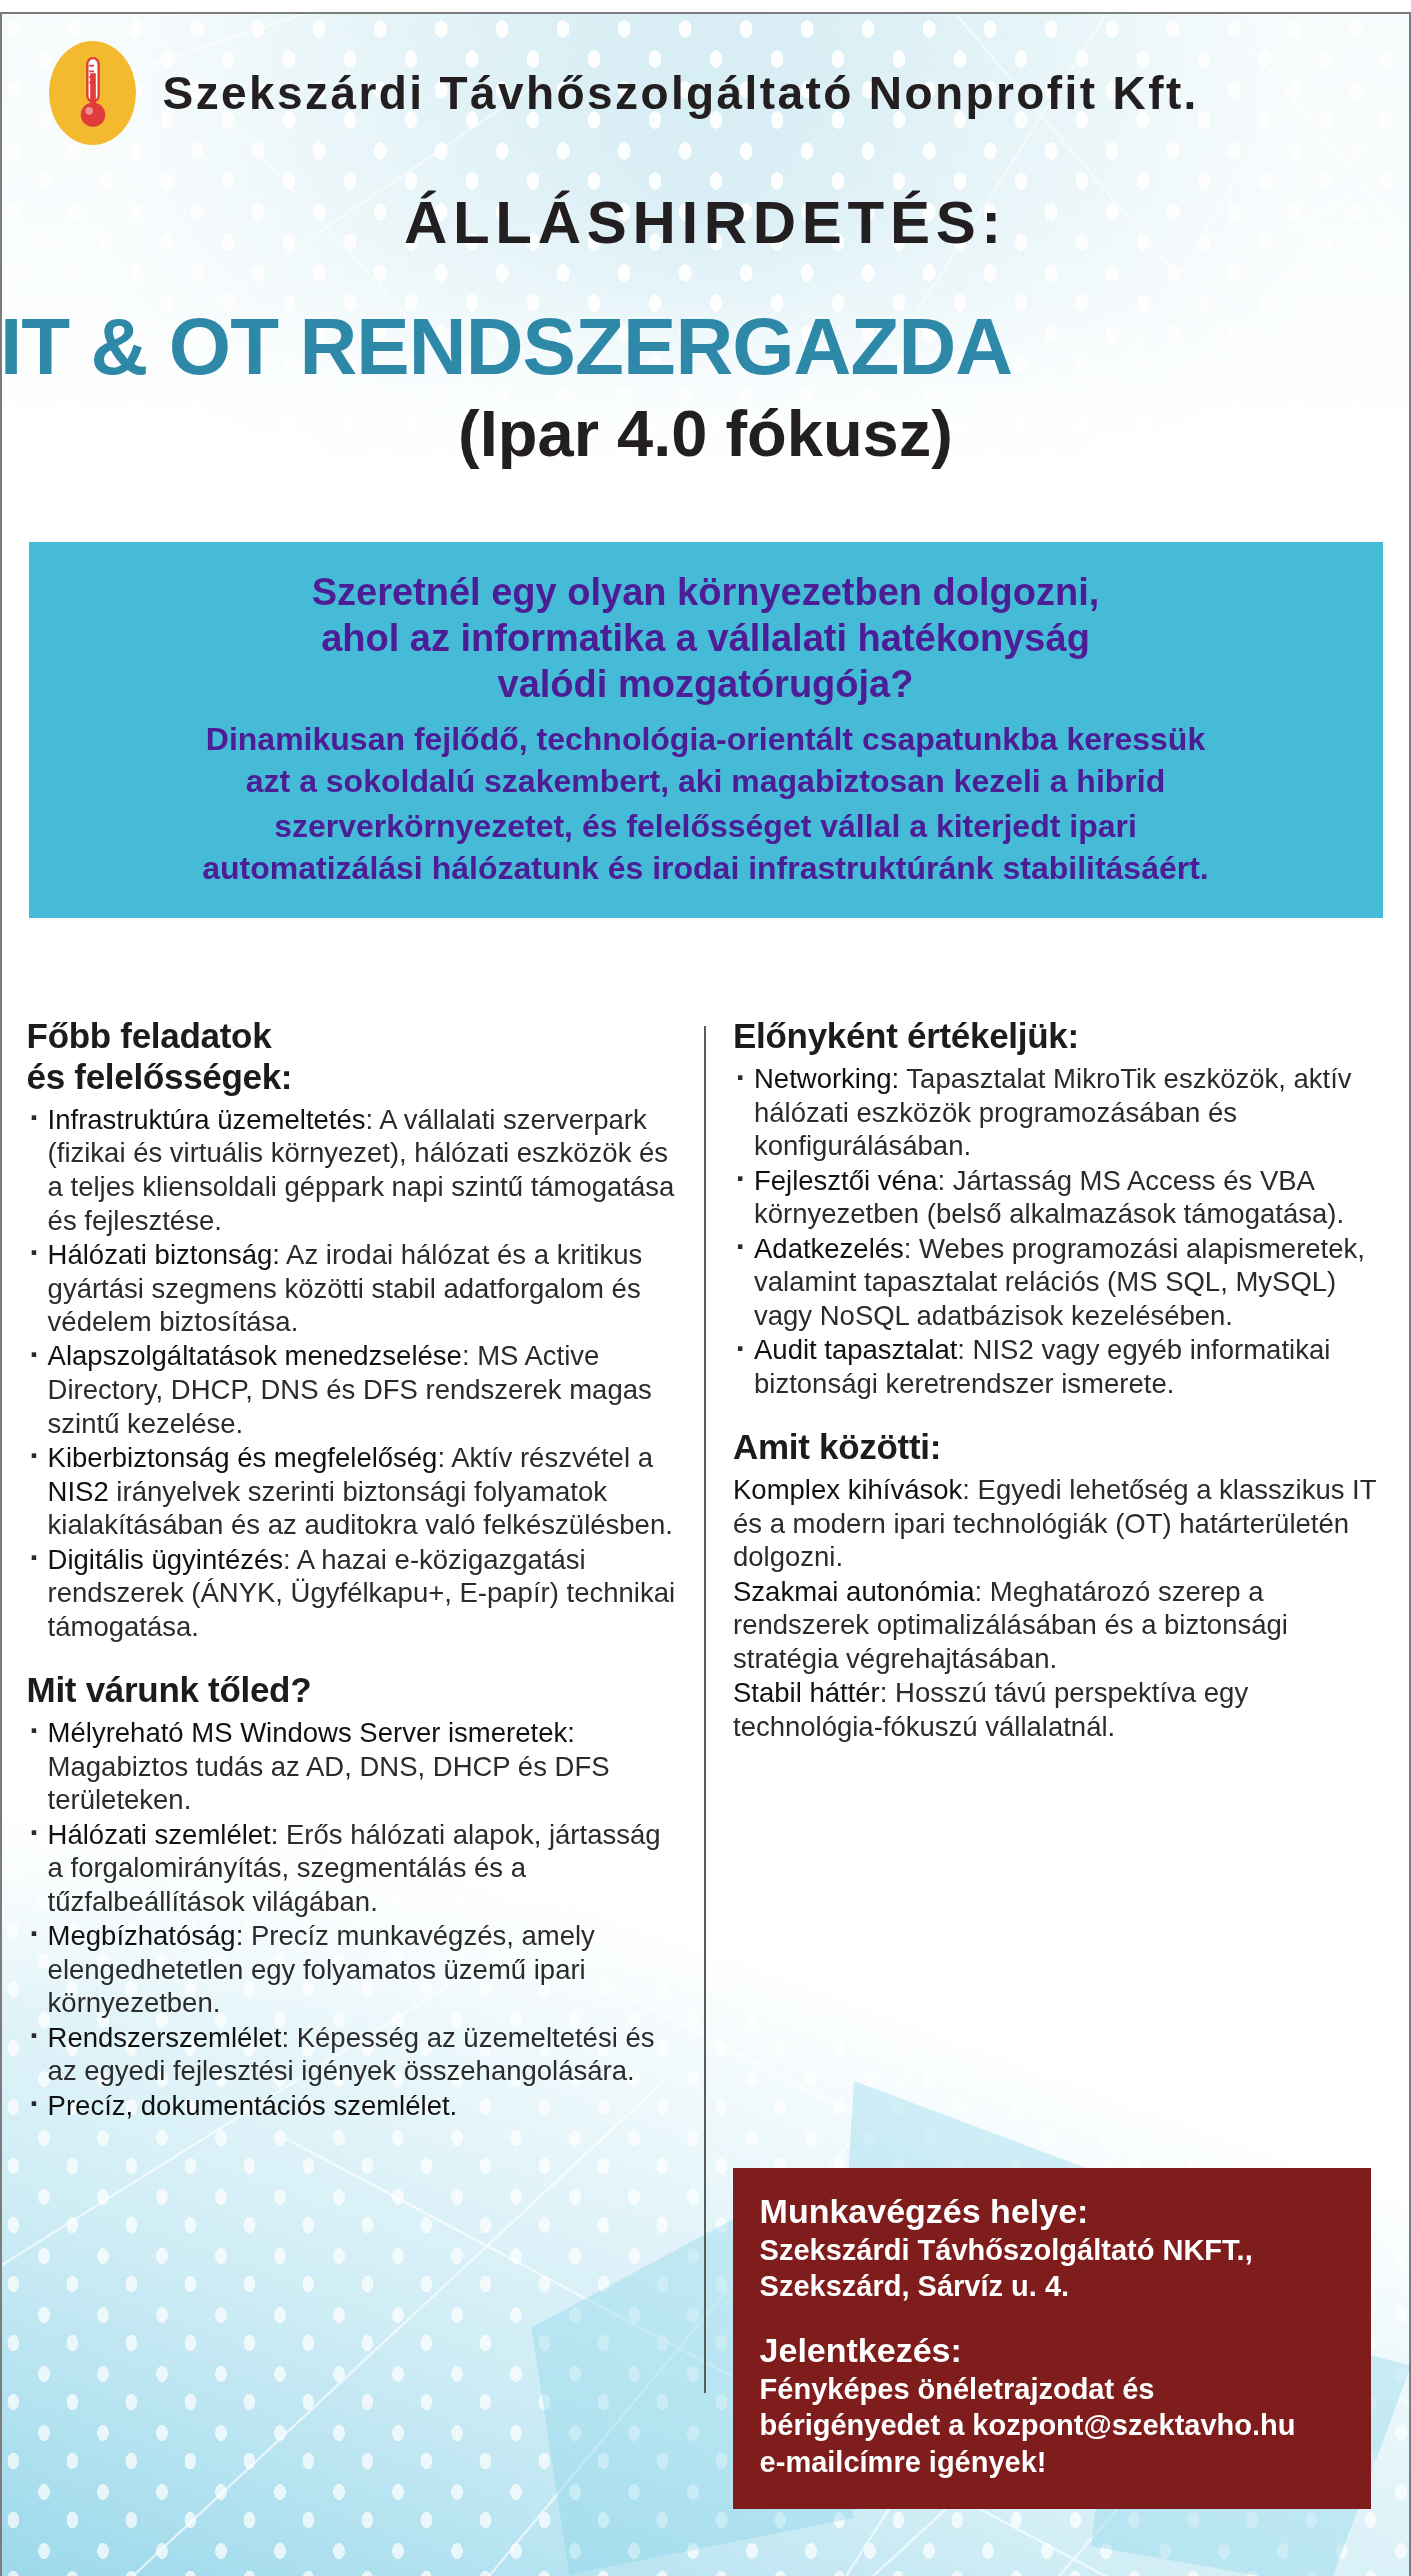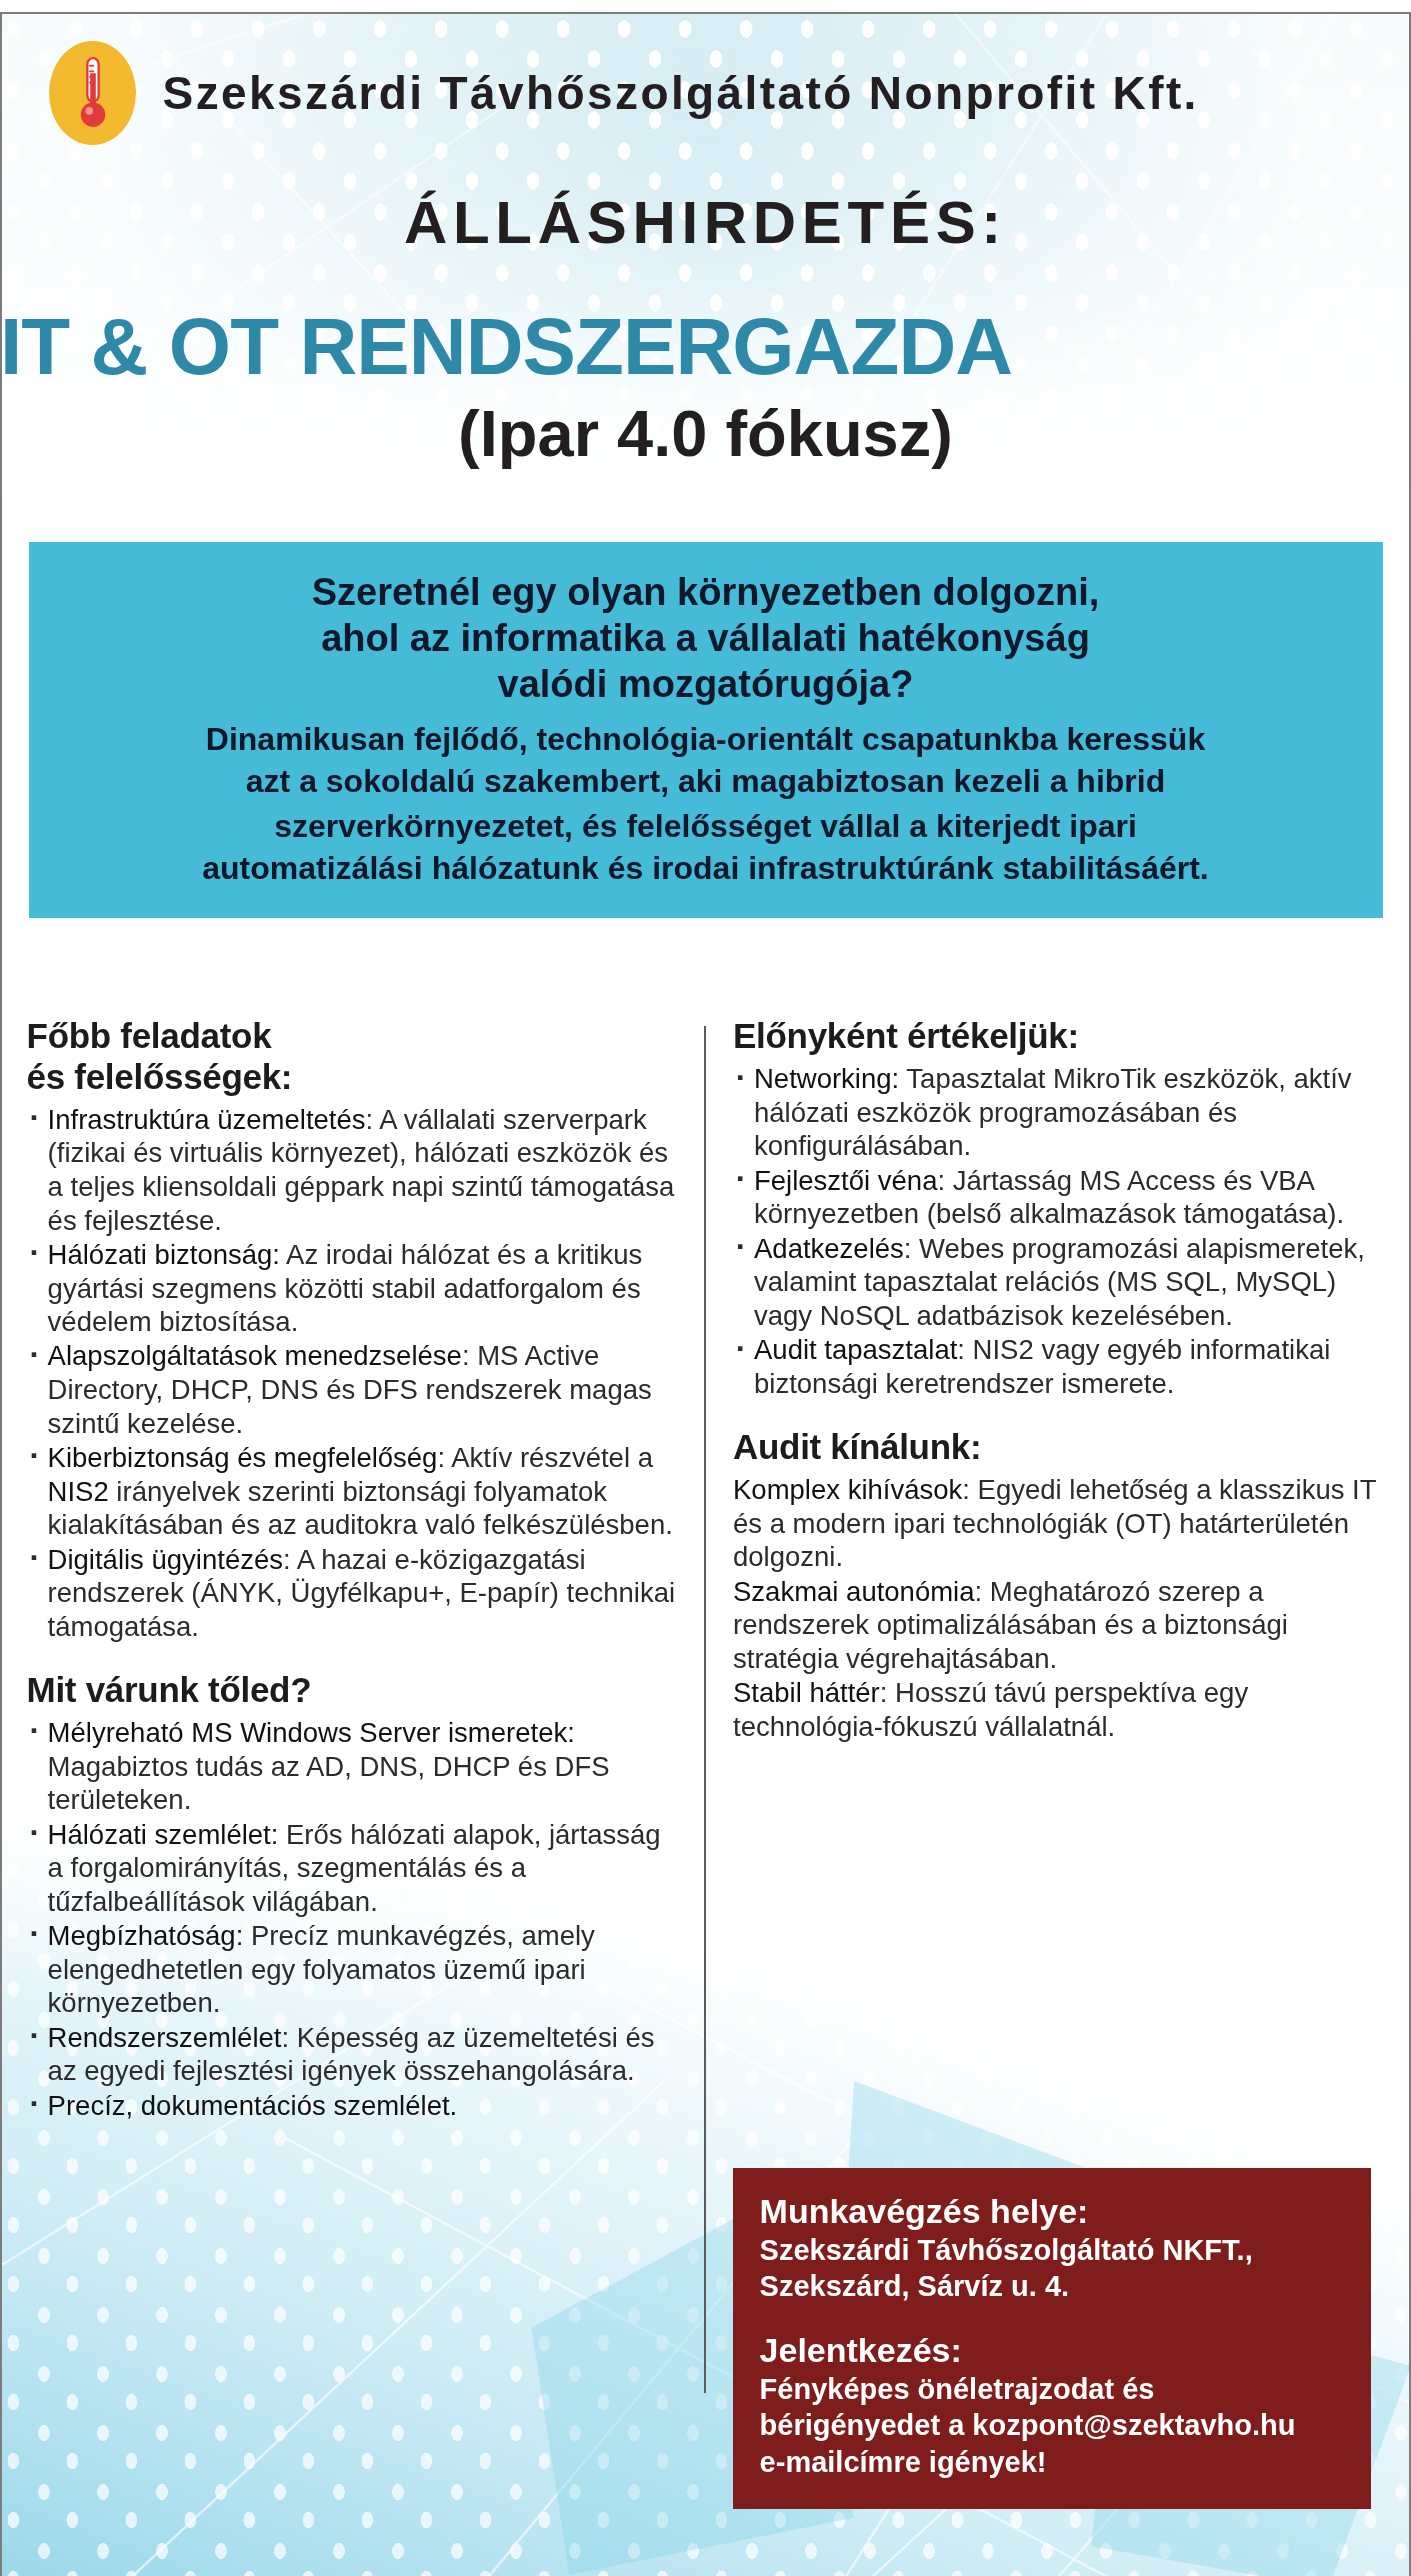--- a/index.html
+++ b/index.html
@@ -123,21 +123,21 @@
     font-weight:bold;
     color:#231f20;
     z-index:20;
   }
 
   
   .intro-box{
     position:absolute; left:28.5px; top:530px;
     width:1354px;
     background:#45bbd8;
-    color:#0f172a;
+    color:#4c1d95;
     padding:26.6px 34px 28.5px 34px;
     box-sizing:border-box;
     z-index:25;
     text-align:center;
   }
   .intro-q{
     font-size:38px; font-weight:bold; line-height:1.22;
   }
   .intro-p{
     font-size:32px; font-weight:bold; line-height:1.30; margin-top:11.4px;
@@ -315,21 +315,21 @@
 
     <div class="col-right">
       <h2 class="sec">Előnyként értékeljük:</h2>
       <ul class="bullets" id="list-advantages">
           <li><span class="b">Networking:</span> <span>Tapasztalat MikroTik eszközök, aktív hálózati eszközök programozásában és konfigurálásában.</span></li>
           <li><span class="b">Fejlesztői véna</span>: <span>Jártasság MS Access és VBA környezetben (belső alkalmazások támogatása).</span></li>
           <li><span class="b">Adatkezelés</span>: <span>Webes programozási alapismeretek, valamint tapasztalat relációs (MS SQL, MySQL) vagy NoSQL adatbázisok kezelésében.</span></li>
           <li><span class="b">Audit tapasztalat</span>: <span>NIS2 vagy egyéb informatikai biztonsági keretrendszer ismerete.</span></li>
         </ul>
 
-      <h2 class="sec spaced">Audit kínálunk:</h2>
+      <h2 class="sec spaced">Amit közötti:</h2>
       <ul class="bullets nodot" id="list-offers">
           <li><span class="b">Komplex kihívások</span>: <span>Egyedi lehetőség a klasszikus IT és a modern ipari technológiák (OT) határterületén dolgozni.</span></li>
           <li><span class="b">Szakmai autonómia</span>: <span>Meghatározó szerep a rendszerek optimalizálásában és a biztonsági stratégia végrehajtásában.</span></li>
           <li><span class="b">Stabil háttér</span>: <span>Hosszú távú perspektíva egy technológia-fókuszú vállalatnál.</span></li>
         </ul>
     </div>
   </div>
 
   <div class="footer-box">
     <div class="fb-title">Munkavégzés helye:</div>

